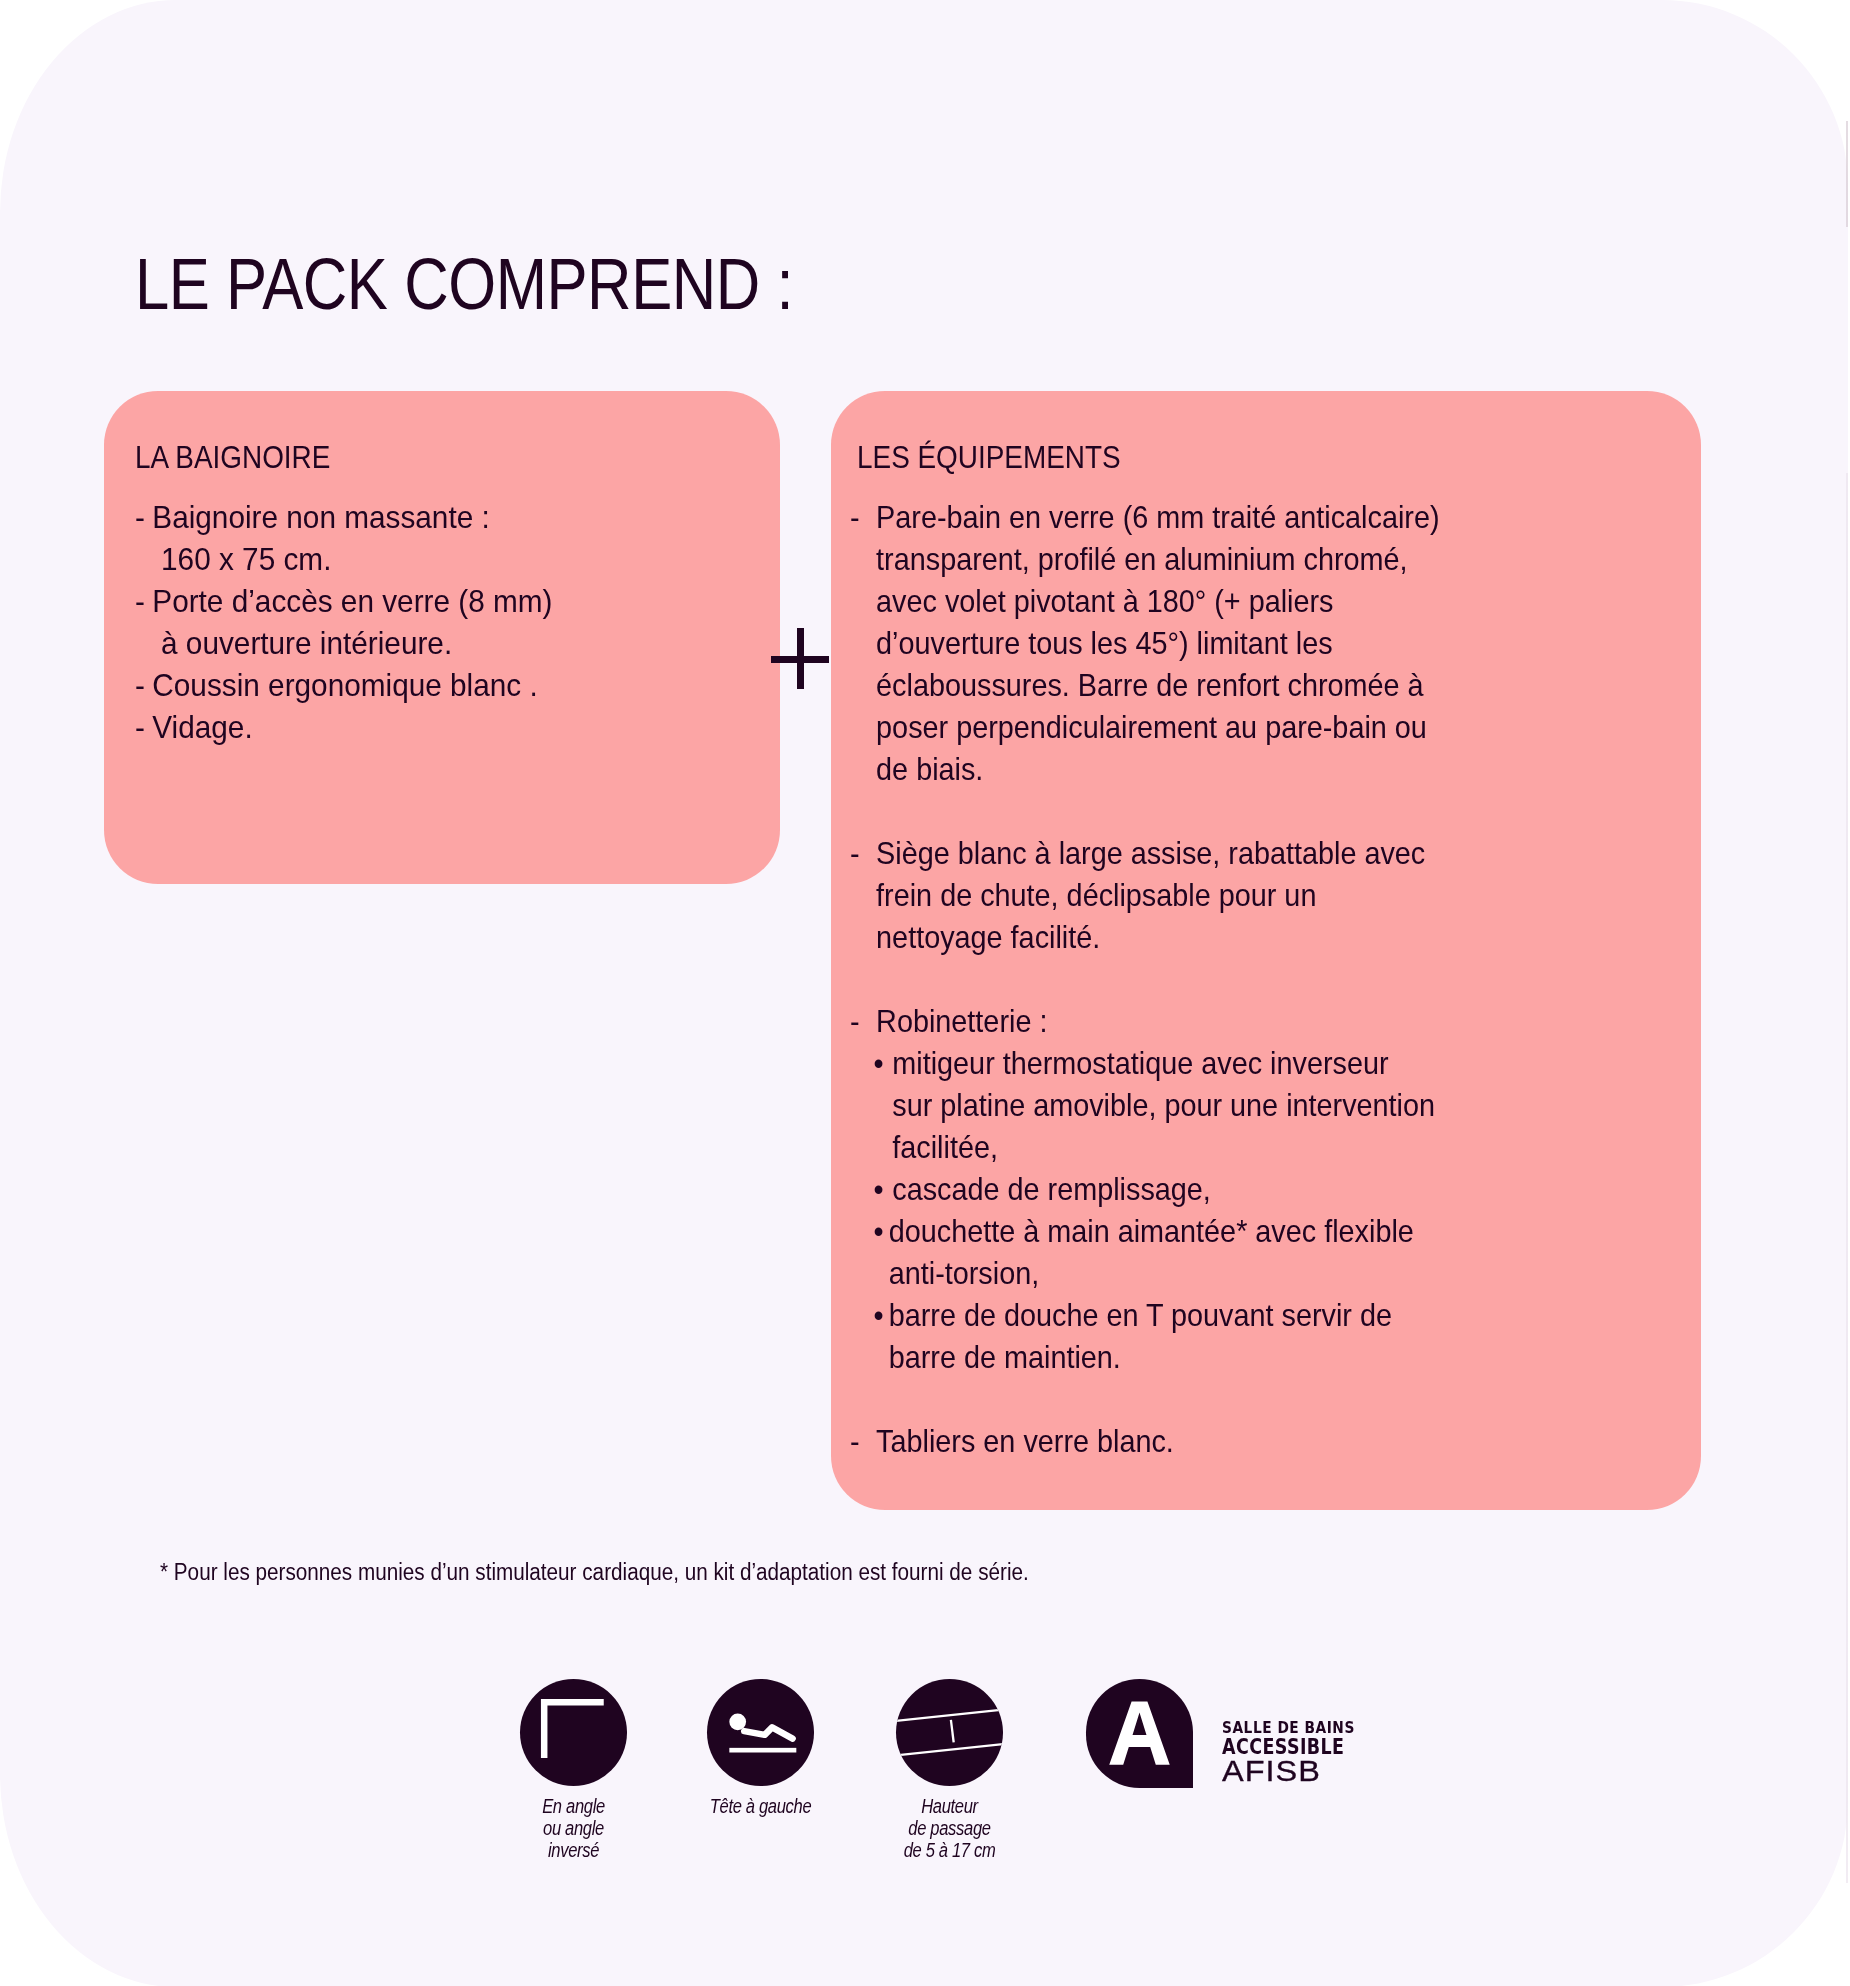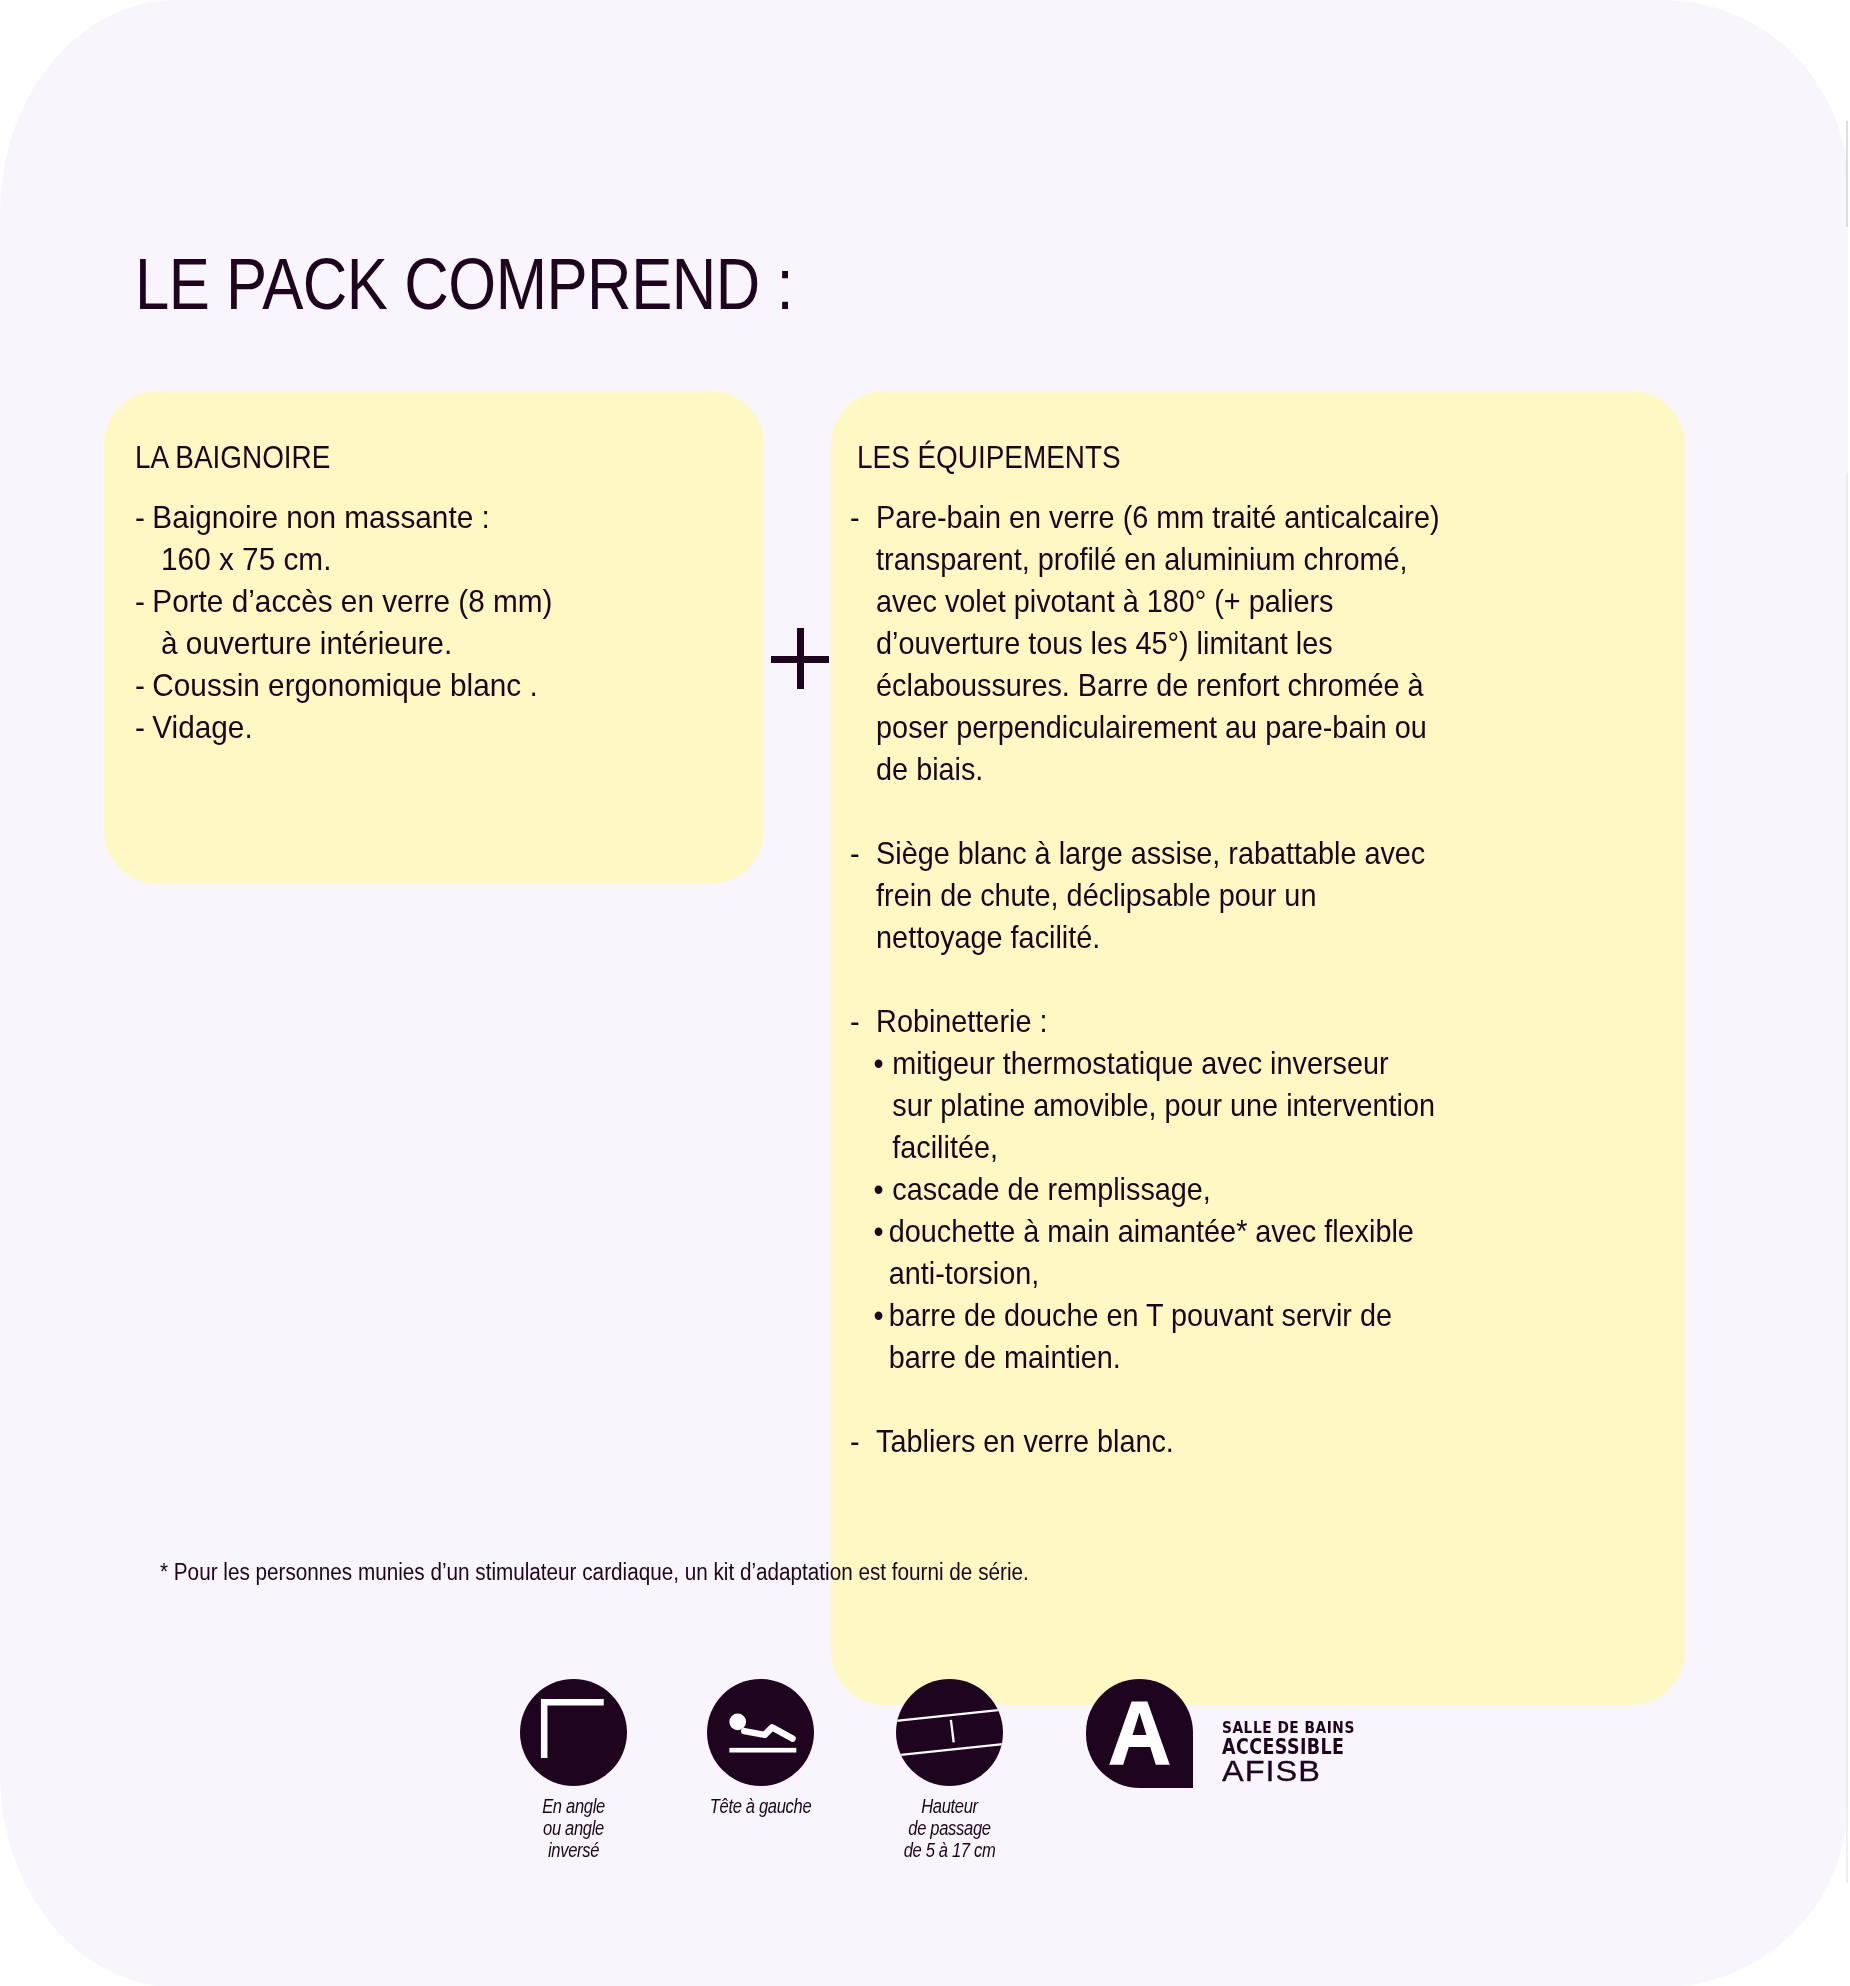--- a/index.html
+++ b/index.html
@@ -19,24 +19,24 @@
     background: linear-gradient(#d9cdd6 0 6%, transparent 6% 20%, #ece4ee 20% 100%);
     opacity: .7;
   }
   .title {
     position: absolute; left: 135px; top: 243px;
     font-size: 72px; line-height: 83px; white-space: nowrap;
     transform-origin: 0 0; transform: scaleX(0.855);
     letter-spacing: -0.5px;
   }
   .box {
-    position: absolute; background: #fef9c3; border-radius: 54px;
+    position: absolute; background: #fca5a5; border-radius: 54px; padding-left: 16px;
   }
   .box1 { left: 104px; top: 391px; width: 660px; height: 493px; }
-  .box2 { left: 831px; top: 391px; width: 854px; height: 1314px; }
+  .box2 { left: 831px; top: 391px; width: 854px; height: 1119px; }
   .box-header {
     position: absolute; font-size: 31px; line-height: 37px; white-space: nowrap;
     transform-origin: 0 0; transform: scaleX(0.9);
   }
   .box1 .box-header { left: 31px; top: 48px; }
   .box2 .box-header { left: 26px; top: 48px; }
   .lines {
     position: absolute; font-size: 32px; line-height: 42px; white-space: nowrap;
     transform-origin: 0 0;
   }

